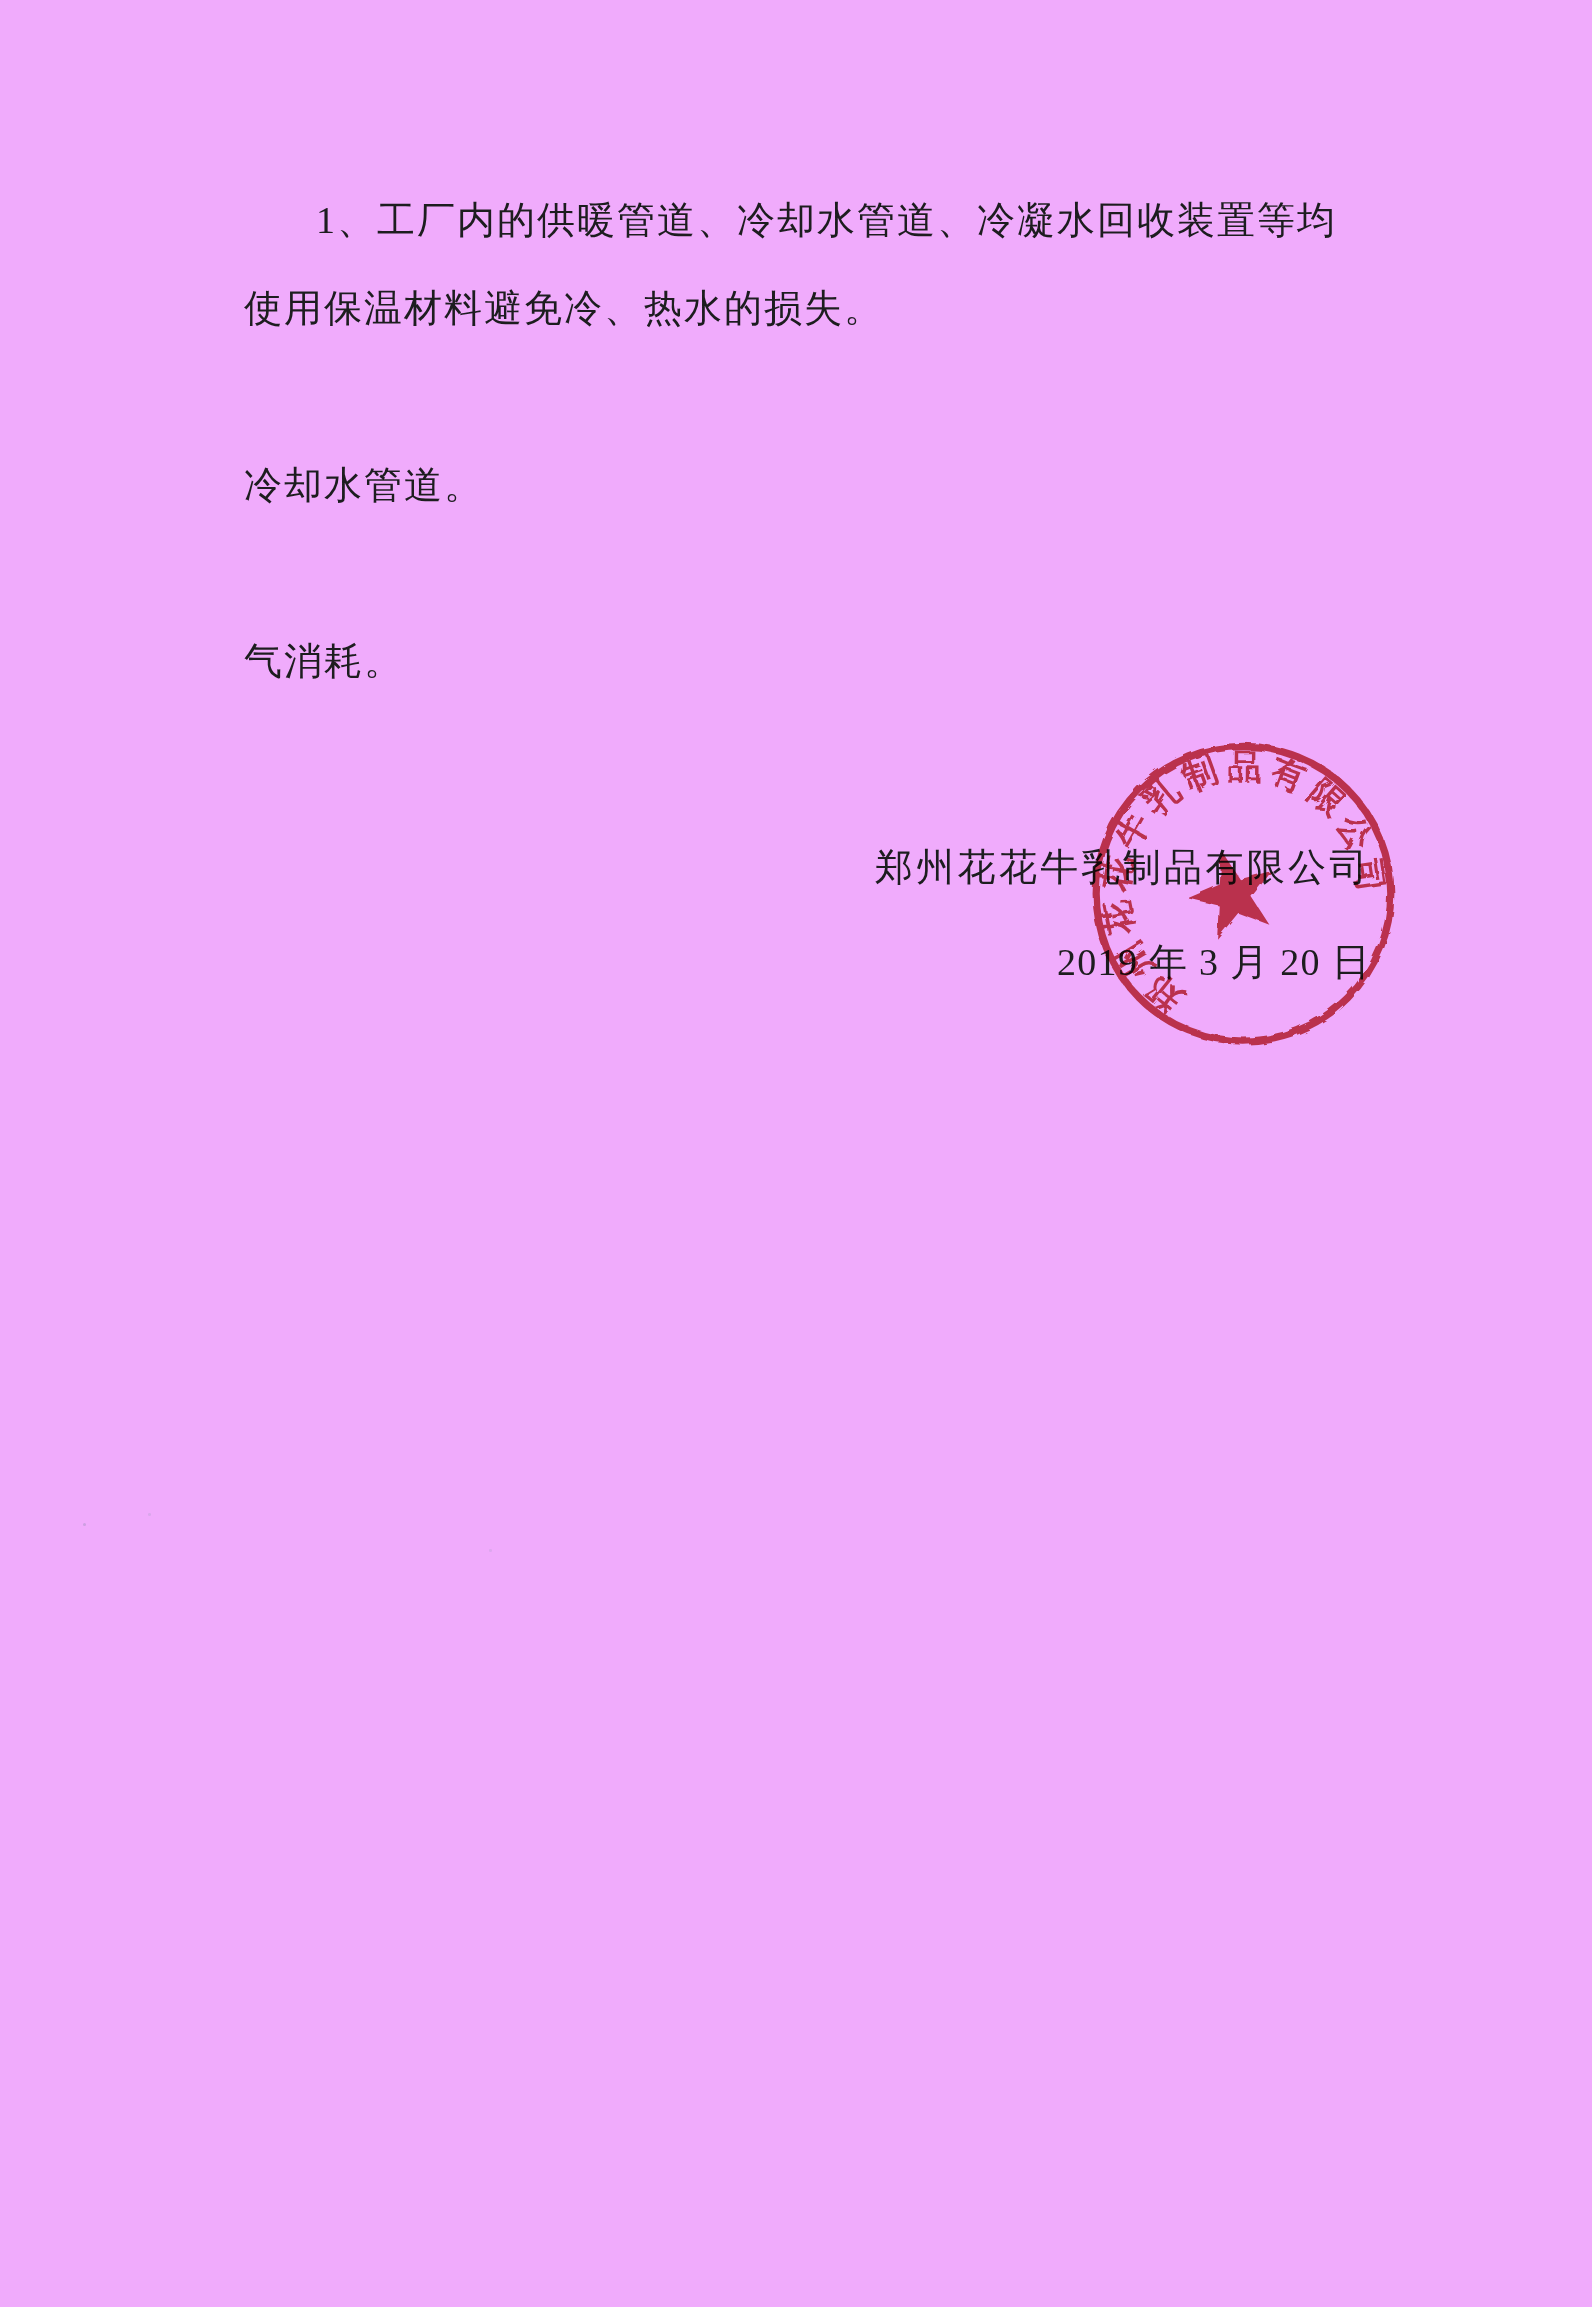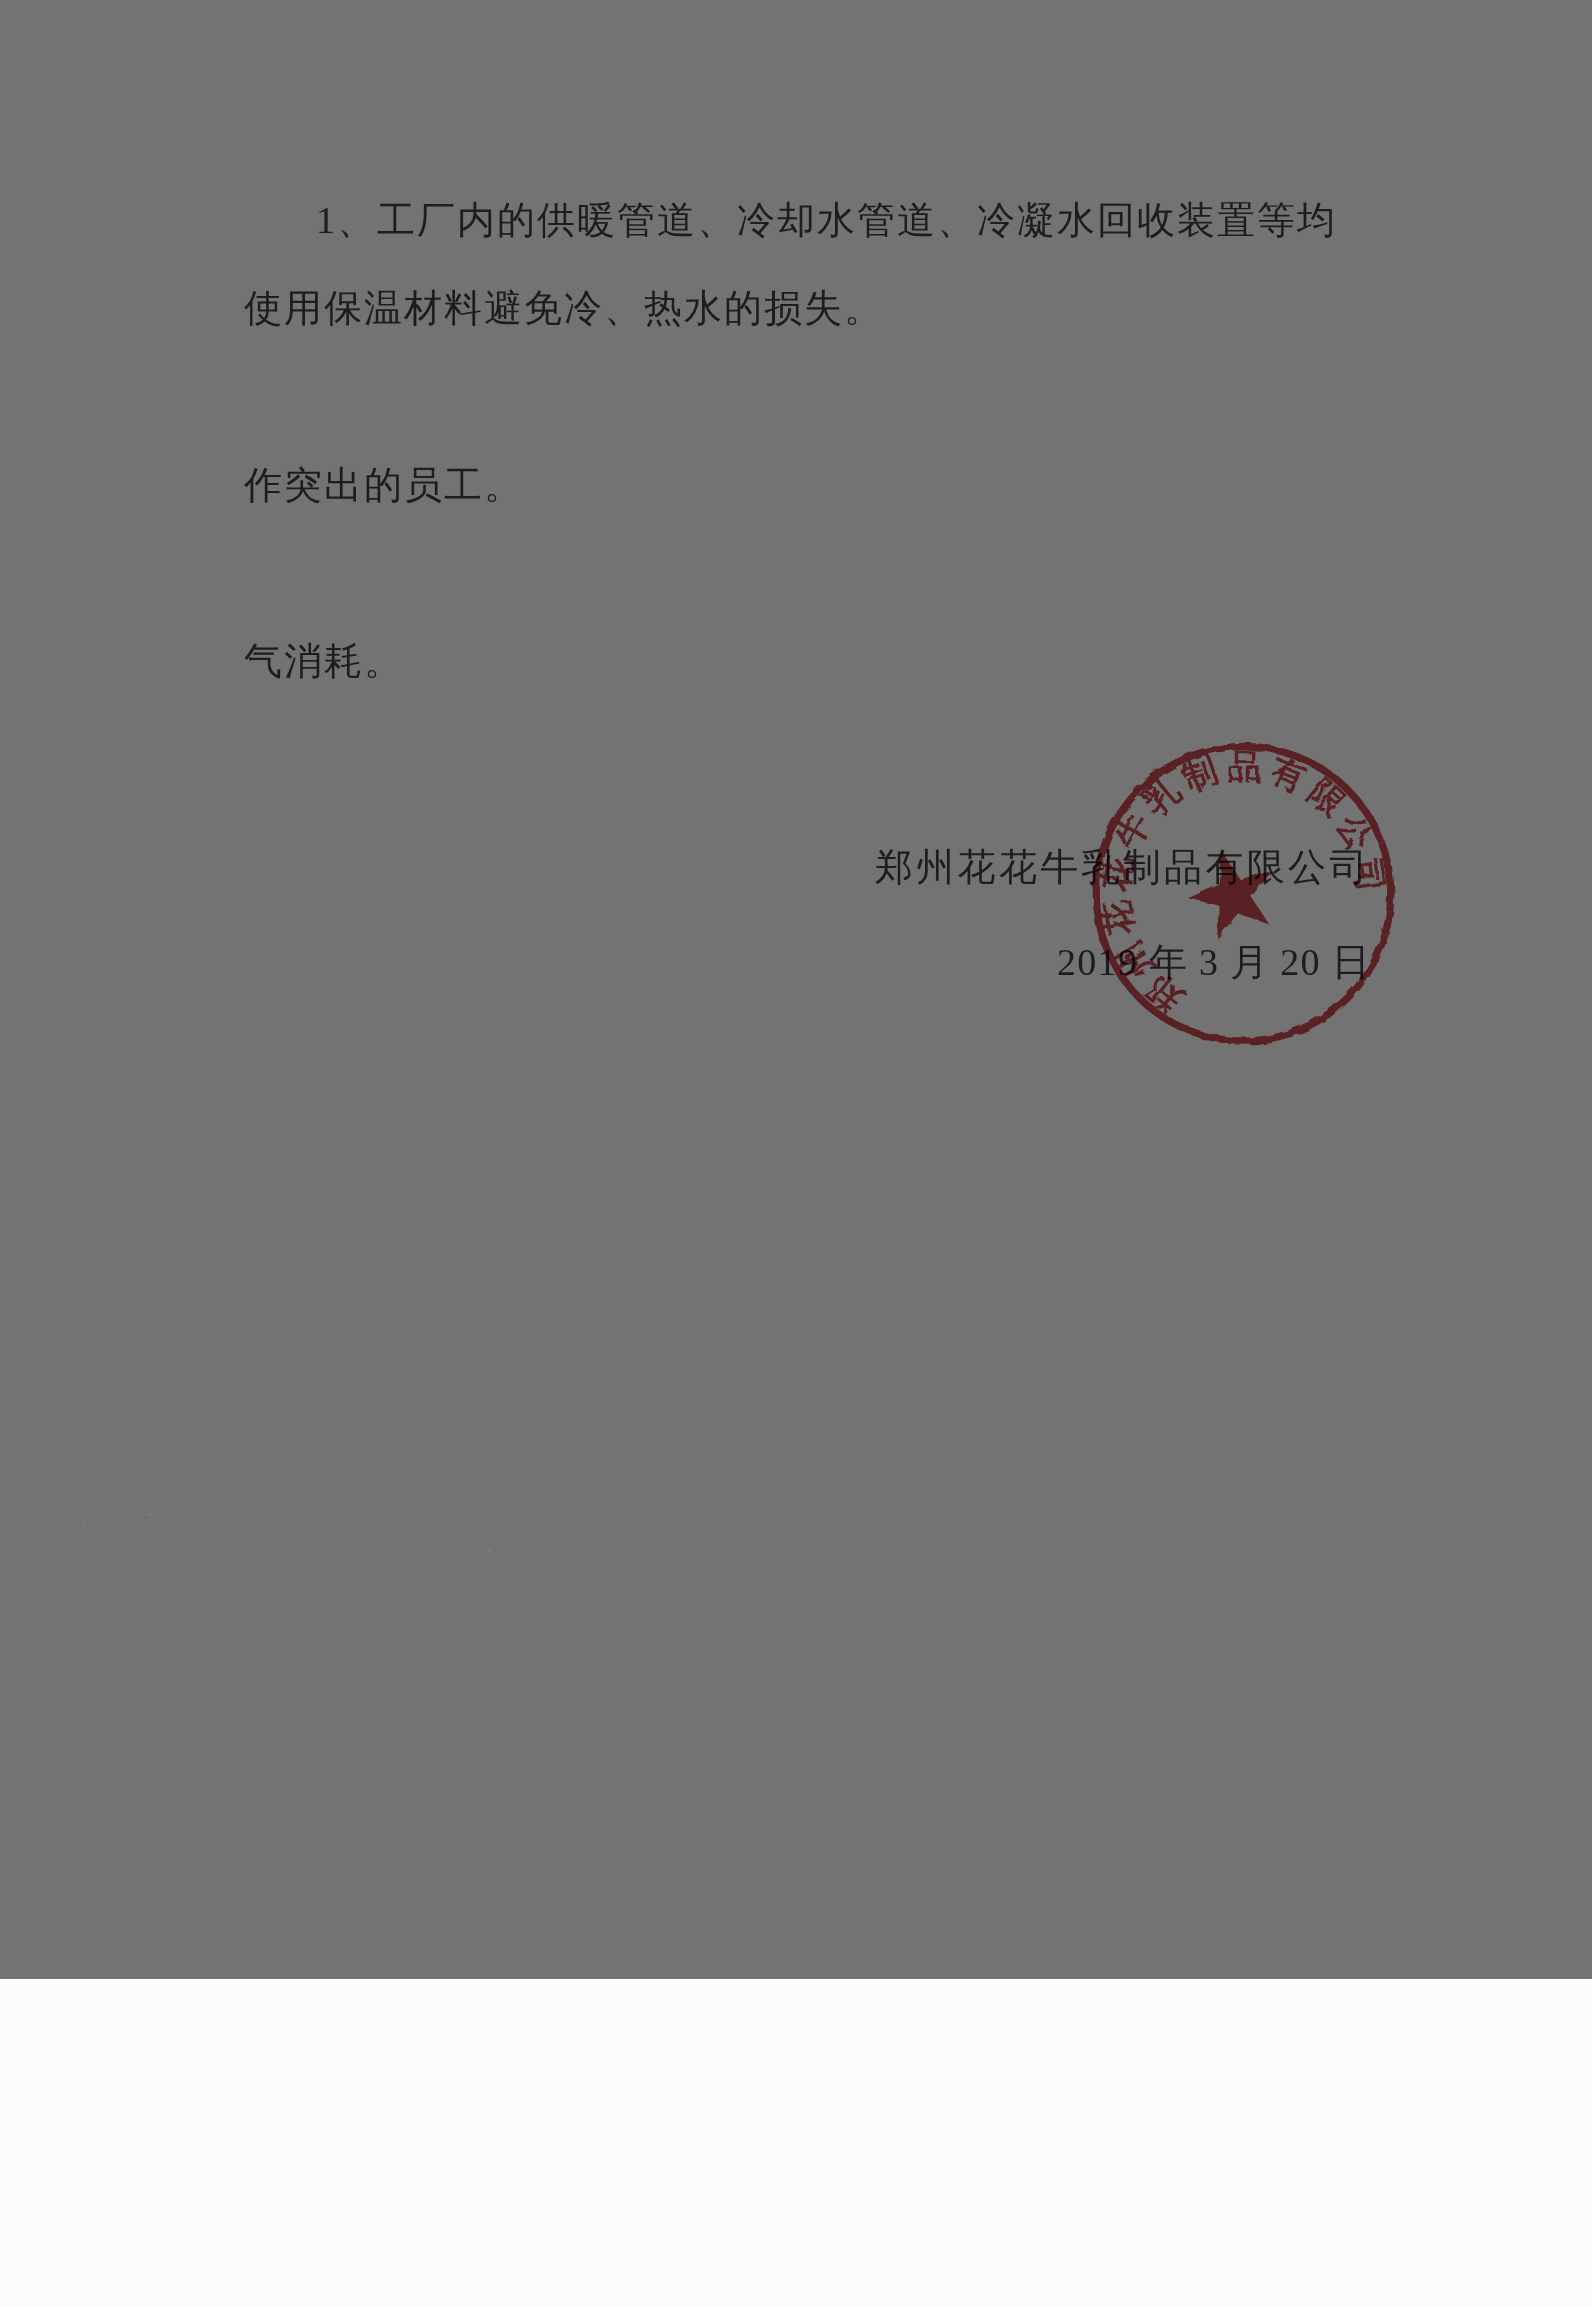--- a/index.html
+++ b/index.html
@@ -1,19 +1,19 @@
 <!DOCTYPE html>
 <html style="font-size:10.5px"><head>
 <meta charset="utf-8">
 <style>
   html,body{margin:0;padding:0;background:#fbfcfc;}
   .page{
     position:relative;
-    width:1592px;height:1979px;
-    background:#737373;
+    width:1592px;height:2307px;
+    background:#f0abfc;
     overflow:hidden;
     font-family:"Liberation Serif","DejaVu Serif",serif;
     color:#1d1d1f;
   }
   .line{
     position:absolute;
     font-size:38px;
     line-height:38px;
     letter-spacing:2px;
     white-space:nowrap;
@@ -42,21 +42,21 @@
   }
   .speck{position:absolute;border-radius:50%;}
 </style>
 </head>
 <body>
 
 <div class="page">
 
   <div class="line l-indent" style="top:201px">1、工厂内的供暖管道、冷却水管道、冷凝水回收装置等均</div>
   <div class="line l-flush" style="top:289px">使用保温材料避免冷、热水的损失。</div>
-  <div class="line l-flush" style="top:466px">作突出的员工。</div>
+  <div class="line l-flush" style="top:466px">冷却水管道。</div>
   <div class="line l-flush" style="top:642px">气消耗。</div>
 
   <div class="sig sig-company">郑州花花牛乳制品有限公司</div>
   <div class="sig sig-date">2019 年 3 月 20 日</div>
 
   <div class="speck" style="left:83px;top:1523px;width:3.3px;height:3.3px;background:#8a8ab0;opacity:.35"></div>
   <div class="speck" style="left:148px;top:1513px;width:2.6px;height:2.6px;background:#9a9ac0;opacity:.25"></div>
   <div class="speck" style="left:489px;top:1549px;width:2.6px;height:2.6px;background:#9a9ac0;opacity:.22"></div>
 
   <svg class="seal-svg" viewBox="0 0 2421 3508" xmlns="http://www.w3.org/2000/svg" xmlns:xlink="http://www.w3.org/1999/xlink">

